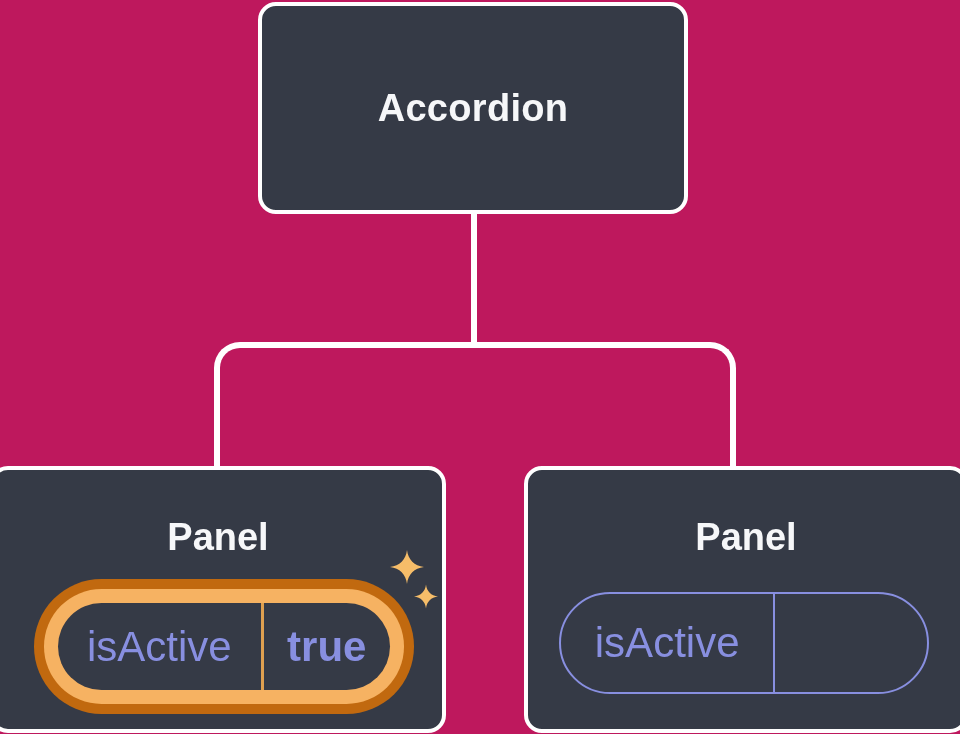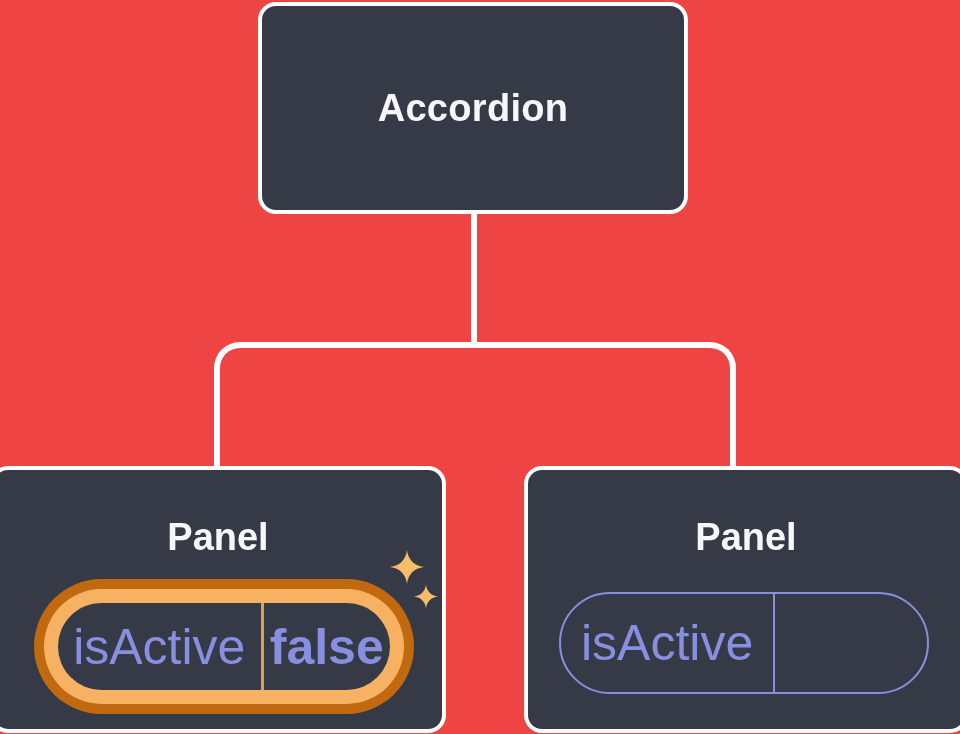--- a/index.html
+++ b/index.html
@@ -1,20 +1,20 @@
 <!DOCTYPE html>
 <html><head>
 <meta charset="utf-8">
 <style>
   html, body { margin: 0; padding: 0; background: #4C686F; }
   .canvas {
     position: relative;
     width: 960px;
     height: 734px;
-    background: #ef4444;
+    background: #be185d;
     overflow: hidden;
     font-family: "Liberation Sans", sans-serif;
   }
 
   
   .node {
     position: absolute;
     background: #353A46;
     border: 4px solid #FFFFFF;
     border-radius: 18px;
@@ -64,21 +64,21 @@
 
   
   .prop-pill {
     position: absolute; left: 31px; top: 122px; width: 370px; height: 102px;
     border: 2px solid #888FE0; border-radius: 999px; box-sizing: border-box;
     display: flex; align-items: stretch; overflow: hidden;
   }
 
   .pill-cell {
     display: flex; align-items: center; justify-content: center;
-    font-size: 50px; color: #888FE0;
+    font-size: 42px; color: #888FE0;
   }
   .cell-name-hl { width: 61%; }
   .cell-name    { width: 58%; }
   .cell-value   { flex: 1; }
   .value-bold   { font-weight: 700; }
   .pill-divider-gold   { width: 3px; background: #DFA050; }
   .pill-divider-purple { width: 2px; background: #888FE0; }
 
   
   .sparkle { position: absolute; }
@@ -99,21 +99,21 @@
   <div class="branch"></div>
 
   <div class="node panel" id="panel-left">
     <div class="panel-title">Panel</div>
 
     <div class="pill-ring-outer">
       <div class="pill-ring-inner">
         <div class="pill-core">
           <span class="pill-cell cell-name-hl">isActive</span>
           <span class="pill-divider-gold"></span>
-          <span class="pill-cell cell-value value-bold">false</span>
+          <span class="pill-cell cell-value value-bold">true</span>
         </div>
       </div>
     </div>
 
     <span class="sparkle" id="sparkle-large">
       <svg viewBox="0 0 24 24">
           <path fill="#F6BD69" d="M12 0C12.76 6.84 17.16 11.24 24 12C17.16 12.76 12.76 17.16 12 24C11.24 17.16 6.84 12.76 0 12C6.84 11.24 11.24 6.84 12 0Z"></path>
         </svg>
     </span>
     <span class="sparkle" id="sparkle-small">

